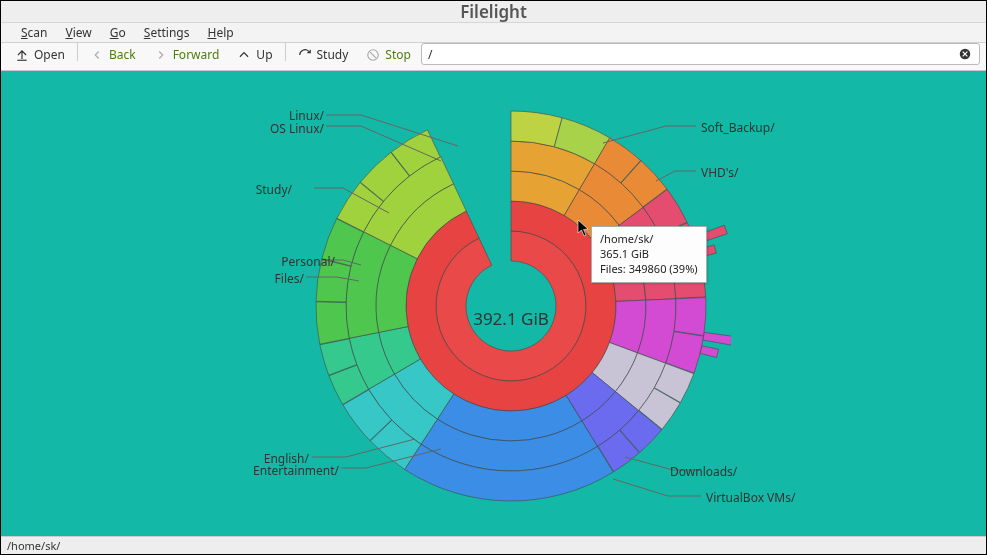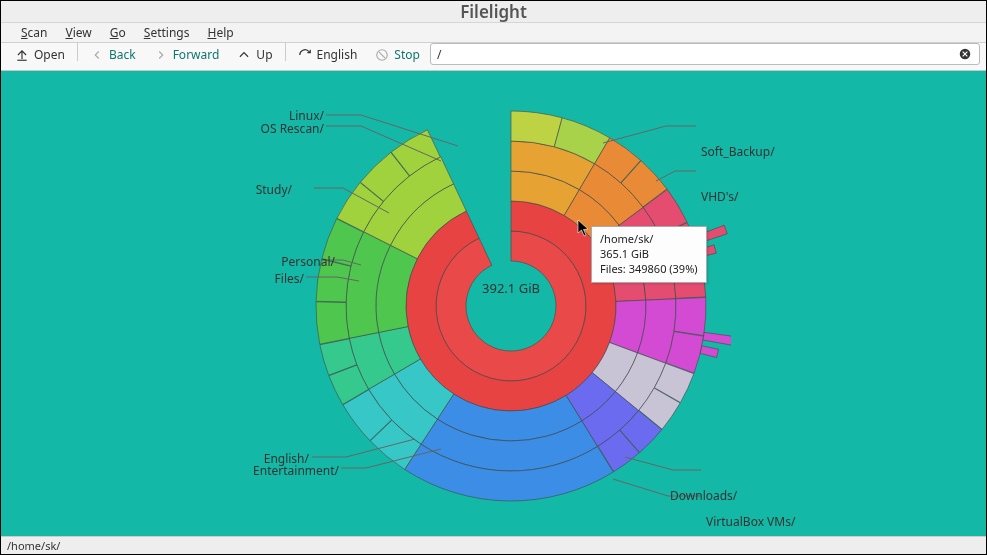--- a/index.html
+++ b/index.html
@@ -50,21 +50,21 @@
     border-bottom: 1px solid #c8c8c8;
   }
   .tbtn {
     display: flex;
     align-items: center;
     gap: 5px;
     padding: 3px 8px;
     color: #333;
     border-radius: 3px;
   }
-  .tbtn.disabled { color: #0f766e; }
+  .tbtn.disabled { color: #4d7c0f; }
   .tbtn svg { width: 14px; height: 14px; }
   .sep {
     width: 1px; height: 18px;
     background: #ccc;
     margin: 0 2px;
   }
   .location {
     flex: 1;
     height: 22px;
     border: 1px solid #bbb;
@@ -87,35 +87,35 @@
     top: 70px; left: 0; right: 0; bottom: 18px;
     background: #14b8a6;
   }
   .sunburst {
     position: absolute;
     left: 510px; top: 235px;
     transform: translate(-50%, -50%);
   }
   .center-label {
     position: absolute;
-    left: 510px; top: 217px;
+    left: 510px; top: 247px;
     transform: translate(-50%, -50%);
-    font-size: 13px;
+    font-size: 17px;
     color: #333;
     text-align: left;
   }
   
   .callout {
     position: absolute;
     font-size: 12px;
     color: #333;
     text-align: right;
     white-space: nowrap;
   }
-  .callout.right { text-align: left; margin-top: 24px; }
+  .callout.right { text-align: left; }
   
   .tooltip {
     position: absolute;
     left: 590px; top: 155px;
     background: #fdfdfd;
     border: 1px solid #aaa;
     padding: 5px 8px;
     font-size: 11px;
     color: #222;
     line-height: 1.35;
@@ -183,21 +183,21 @@
         <path d="M5 15l7-7 7 7"></path>
       </svg>
     <span>Up</span>
   </div>
   <div class="sep"></div>
   <div class="tbtn">
     <svg viewBox="0 0 24 24" fill="none" stroke="#333" stroke-width="2">
         <path d="M3 12a9 9 0 0 1 15-6.7L21 8"></path>
         <path d="M21 3v5h-5"></path>
       </svg>
-    <span>English</span>
+    <span>Study</span>
   </div>
   <div class="tbtn disabled">
     <svg viewBox="0 0 24 24" fill="none" stroke="#aaa" stroke-width="2">
         <circle cx="12" cy="12" r="9"></circle>
         <path d="M7 7l10 10"></path>
       </svg>
     <span>Stop</span>
   </div>
   <div class="location">
     <span>/</span>
@@ -283,21 +283,21 @@
       <path d="M 340 397 L 365 397 L 440 378"></path>
 
       <path d="M 695 55  L 665 55  L 602 72"></path>
       <path d="M 695 100 L 674 100 L 655 110"></path>
       <path d="M 700 399 L 672 399 L 624 386"></path>
       <path d="M 700 425 L 667 425 L 612 408"></path>
     </g>
   </svg>
 
   <div class="callout" style="left:248px; top:36px; width:75px"><span>Linux/</span></div>
-  <div class="callout" style="left:248px; top:49px; width:75px"><span>OS Rescan/</span></div>
+  <div class="callout" style="left:248px; top:49px; width:75px"><span>OS Linux/</span></div>
   <div class="callout" style="left:216px; top:110px; width:75px"><span>Study/</span></div>
   <div class="callout" style="left:256px; top:182px; width:78px"><span>Personal/</span></div>
   <div class="callout" style="left:228px; top:199px; width:75px"><span>Files/</span></div>
   <div class="callout" style="left:233px; top:379px; width:75px"><span>English/</span></div>
   <div class="callout" style="left:250px; top:391px; width:88px"><span>Entertainment/</span></div>
 
   <div class="callout right" style="left:700px; top:48px"><span>Soft_Backup/</span></div>
   <div class="callout right" style="left:700px; top:93px"><span>VHD's/</span></div>
   <div class="callout right" style="left:669px; top:392px"><span>Downloads/</span></div>
   <div class="callout right" style="left:705px; top:418px"><span>VirtualBox VMs/</span></div>

